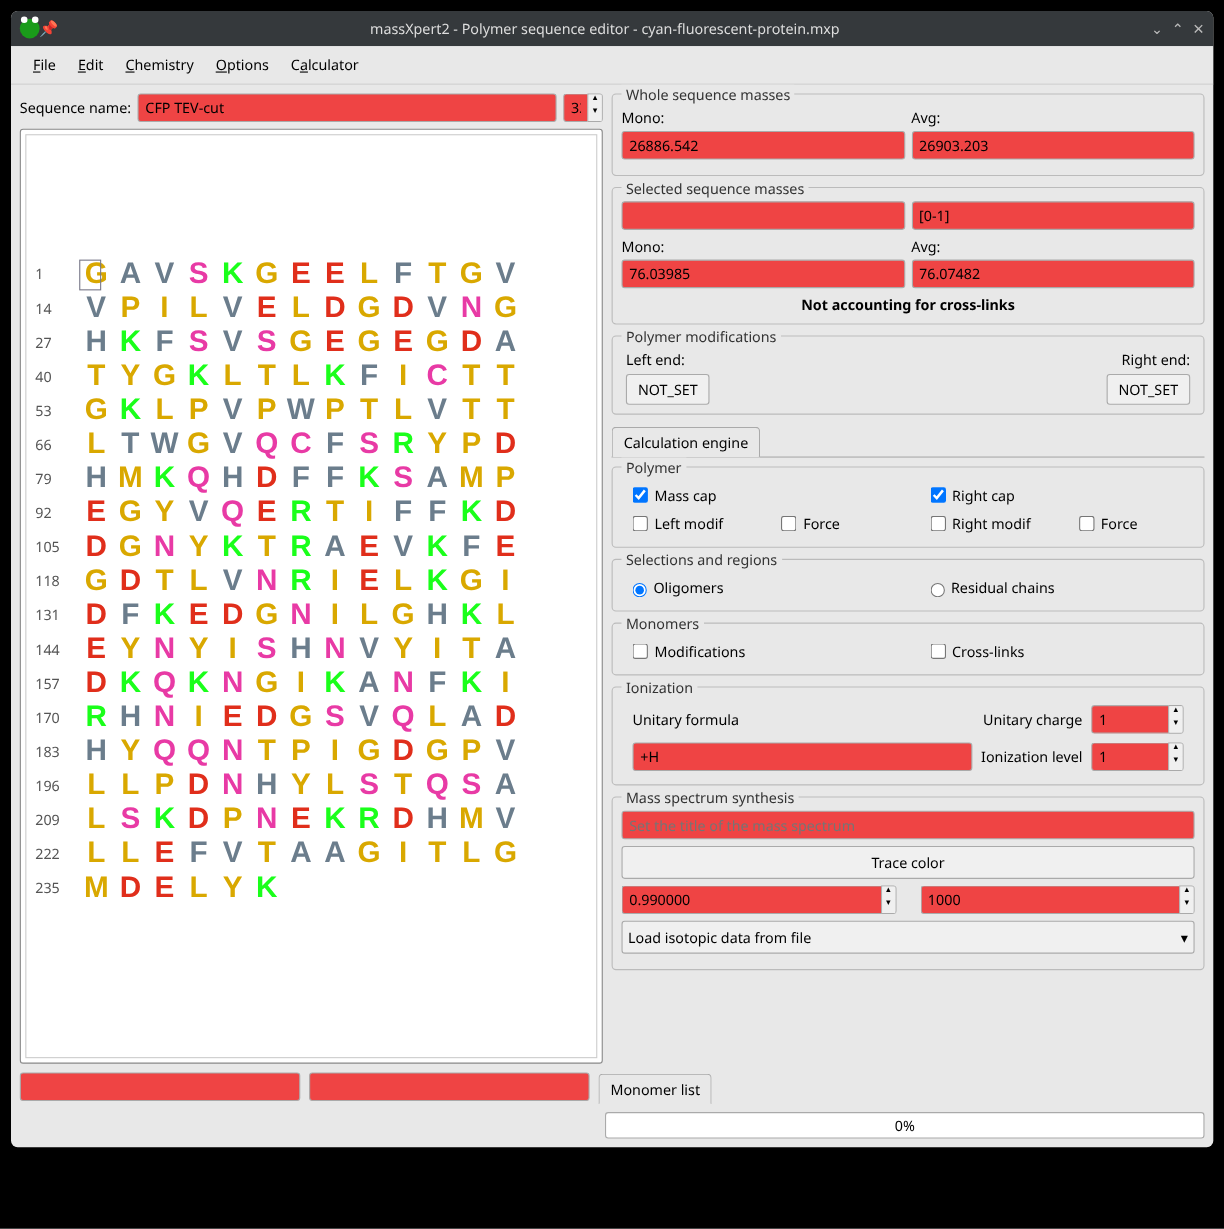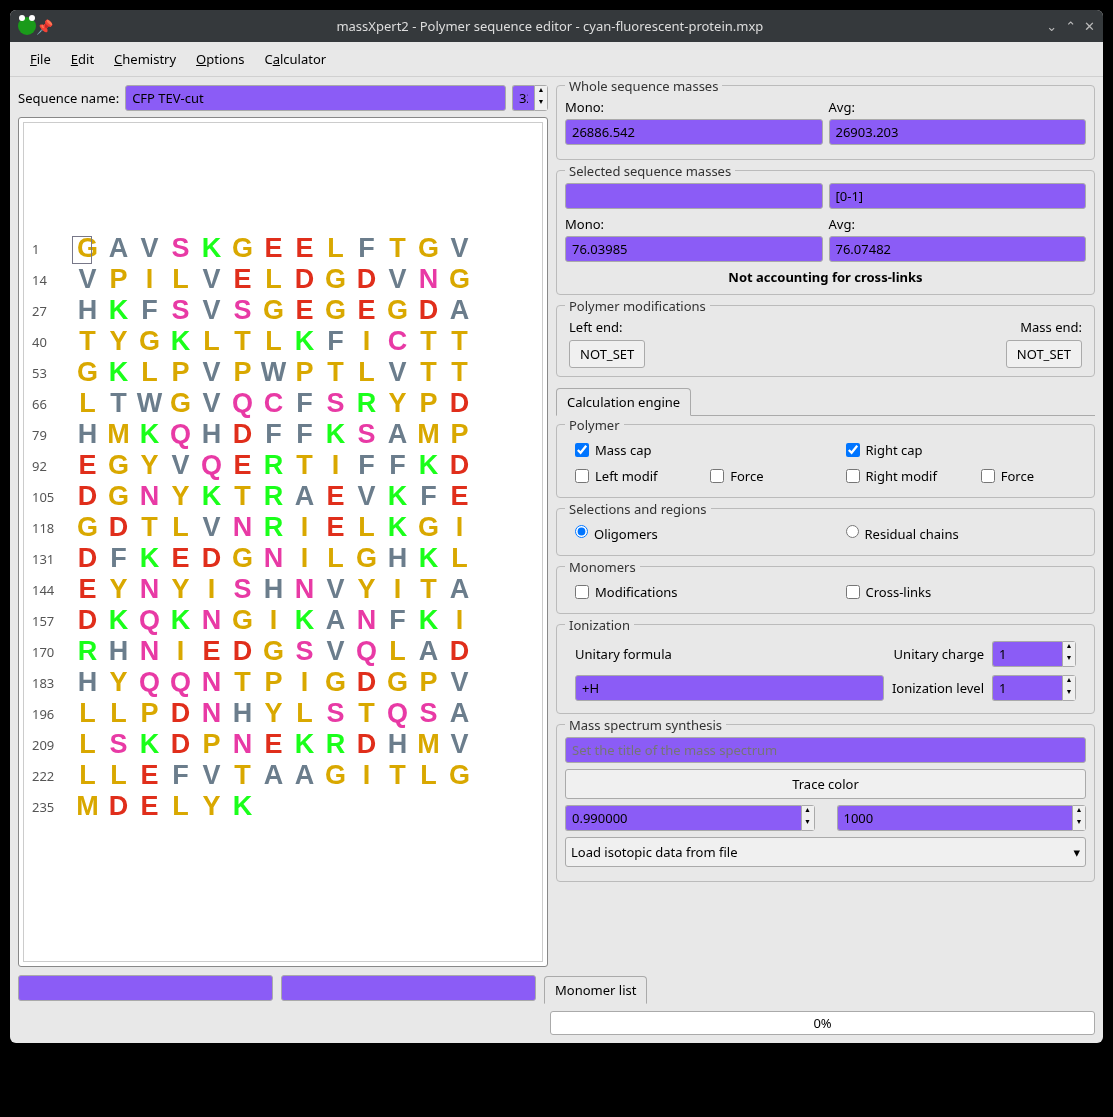--- a/index.html
+++ b/index.html
@@ -11,21 +11,21 @@
 .titlebar .winbtn { color: #bbb; margin-left: 8px; cursor: pointer; }
 .menubar { display: flex; padding: 4px 10px; background: #e8e8e8; border-bottom: 1px solid #d0d0d0; }
 .menubar .menuitem { padding: 4px 10px; cursor: pointer; }
 .menubar .menuitem u { text-decoration: underline; }
 .content { display: flex; padding: 8px; gap: 8px; }
 .leftcol { width: 530px; }
 .rightcol { flex: 1; }
 .formrow { display: flex; align-items: center; margin-bottom: 6px; gap: 6px; }
 .formrow label { min-width: 80px; }
 .formrow .wide { flex: 1; }
-input[type=text] { border: 1px solid #aaa; border-radius: 3px; padding: 3px 6px; background: #8b5cf6; height: 26px; }
+input[type=text] { border: 1px solid #aaa; border-radius: 3px; padding: 3px 6px; background: #ef4444; height: 26px; }
 .spinbox { display: flex; align-items: stretch; }
 .spinbox input { width: 22px; border-radius: 3px 0 0 3px; border-right: none; }
 .spinbox .spinbtns { display: flex; flex-direction: column; border: 1px solid #aaa; border-radius: 0 3px 3px 0; width: 14px; }
 .spinbox .spinbtns div { flex:1; font-size: 7px; text-align:center; line-height:1; cursor:pointer; background:#f0f0f0; }
 .seqpanel { border: 1px solid #888; border-radius: 3px; background:#fff; padding: 4px; height: 850px; margin-top: 4px; }
 .seqinner { border: 1px solid #ccc; background: #fff; height: 100%; padding-top: 110px; padding-left: 8px; overflow: hidden; }
 .seqrow { display: flex; align-items: center; height: 31px; }
 .seqrow .lineno { width: 40px; color: #555; font-size: 13px; }
 .seqrow .residues { display: flex; }
 .residue { width: 31px; height: 30px; display: flex; align-items: center; justify-content: center; font-size: 27px; font-weight: 700; font-family: Arial, sans-serif; }
@@ -34,21 +34,21 @@
 .tab-title { border-bottom: 1px solid #aaa; margin-bottom: 8px; position: relative; }
 .tab-title span { display: inline-block; border: 1px solid #aaa; border-bottom: 1px solid #e8e8e8; border-radius: 4px 4px 0 0; padding: 4px 10px; background: #e8e8e8; position: relative; top: 1px; }
 .pair { display: flex; gap: 6px; margin-bottom: 6px; }
 .pair > div { flex: 1; }
 .pair label { display: block; margin-bottom: 3px; }
 .btn { border: 1px solid #aaa; border-radius: 3px; padding: 4px 10px; background: #f0f0f0; cursor: pointer; display: inline-block; }
 .checkrow { display: flex; gap: 40px; padding: 4px 10px; }
 .chk { display: flex; align-items: center; gap: 6px; flex: 1; }
 .chk input { width: 14px; height: 14px; }
 .radiorow { display: flex; gap: 40px; padding: 4px 10px; }
-.rad { display: flex; align-items: flex-start; gap: 6px; flex: 1; }
+.rad { display: flex; align-items: flex-end; gap: 6px; flex: 1; }
 .ionrow { display: flex; align-items: center; gap: 8px; padding: 4px 10px; }
 .ionrow label { flex: 1; }
 .ionrow input[type=text] { width: 90px; }
 .fullbtn { width: 100%; text-align: center; padding: 5px; border: 1px solid #aaa; border-radius: 3px; background: #f0f0f0; cursor: pointer; margin-bottom: 6px; }
 .bottomrow { display: flex; padding: 0 8px 8px 8px; gap: 8px; }
 .bottomrow input { flex: 1; }
 .progress { border: 1px solid #aaa; border-radius: 3px; margin: 0 8px 8px 540px; height: 24px; display:flex; align-items:center; justify-content:center; background:#fff; }
 .seqcursor { position:absolute; border: 1px solid #778; width: 20px; height: 28px; }
 .crosslinks { font-weight: 700; text-align: center; margin-top: 2px; }
 .polymod { display:flex; justify-content:space-between; align-items:flex-end; padding: 0 4px; }
@@ -460,21 +460,21 @@
       </div>
 
       <div class="group">
         <div class="group-title">Polymer modifications</div>
         <div class="polymod">
           <div>
             <div style="margin-bottom:4px">Left end:</div>
             <div class="btn">NOT_SET</div>
           </div>
           <div style="text-align:right">
-            <div style="margin-bottom:4px">Mass end:</div>
+            <div style="margin-bottom:4px">Right end:</div>
             <div class="btn">NOT_SET</div>
           </div>
         </div>
       </div>
 
       <div class="tab-title">
         <span>Calculation engine</span>
       </div>
 
       <div class="group">

